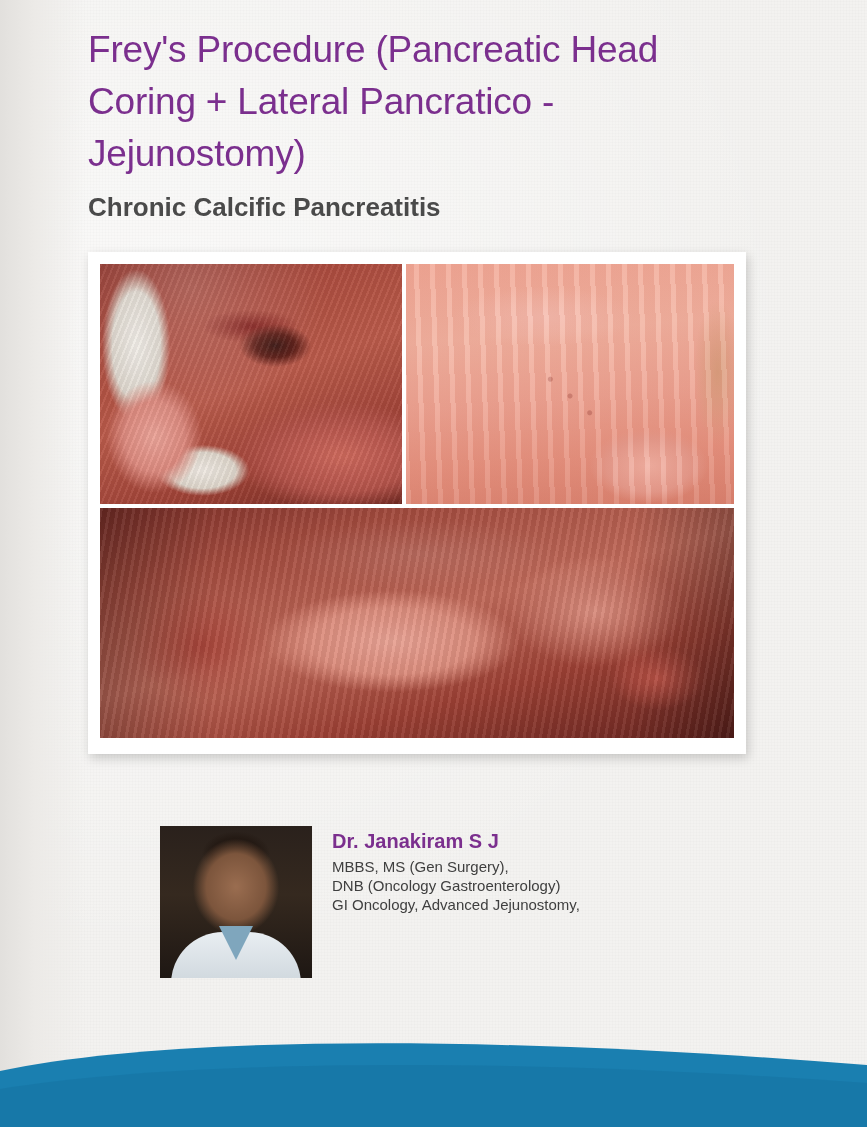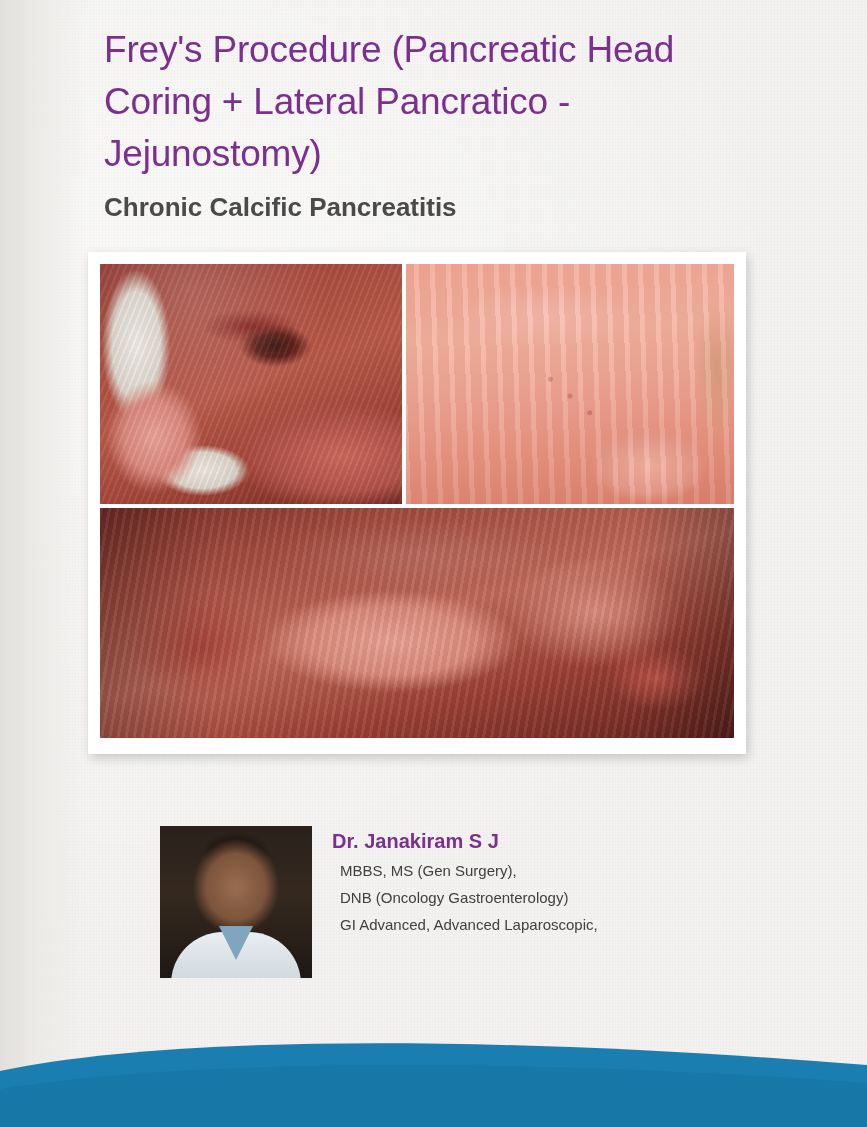--- a/index.html
+++ b/index.html
@@ -36,21 +36,21 @@
   .left-edge {
     position: absolute;
     left: 0; top: 0; bottom: 0;
     width: 86px;
     background: linear-gradient(to right, #e2e0dd 0%, #eceae7 40%, rgba(243,242,240,0) 100%);
     z-index: 1;
   }
 
   .title-block {
     position: absolute;
-    left: 104px;
+    left: 88px;
     top: 24px;
     width: 660px;
   }
   .doc-title {
     font-size: 37px;
     line-height: 52px;
     color: #7b2f8e;
     font-weight: normal;
     margin: 0;
     letter-spacing: -0.2px;
@@ -192,21 +192,21 @@
   .doctor-name {
     font-size: 20px;
     font-weight: bold;
     color: #7b2f8e;
     margin: 0 0 4px 0;
   }
   .doctor-cred {
     font-size: 15px;
     line-height: 19px;
     color: #3f3f3f;
-    margin: 8px;
+    margin: 0;
   }
 
   
   .wave {
     position: absolute;
     left: 0;
     right: 0;
     bottom: 0;
     height: 96px;
     overflow: hidden;
@@ -243,21 +243,21 @@
 
   <div class="doctor-block">
     <div class="doctor-photo">
       <div class="coat"></div>
       <div class="collar"></div>
     </div>
     <div class="doctor-info">
       <div class="doctor-name">Dr. Janakiram S J</div>
       <p class="doctor-cred">MBBS, MS (Gen Surgery),</p>
       <p class="doctor-cred">DNB (Oncology Gastroenterology)</p>
-      <p class="doctor-cred">GI Advanced, Advanced Laparoscopic,</p>
+      <p class="doctor-cred">GI Oncology, Advanced Jejunostomy,</p>
     </div>
   </div>
 
   <div class="wave">
     <svg width="867" height="96" viewBox="0 0 867 96" preserveAspectRatio="none">
       <path d="M0,40 C180,2 520,6 867,34 L867,96 L0,96 Z" fill="#1a7fb0"></path>
       <path d="M0,58 C200,26 540,28 867,52 L867,96 L0,96 Z" fill="#1573a2" opacity="0.55"></path>
     </svg>
   </div>
 

